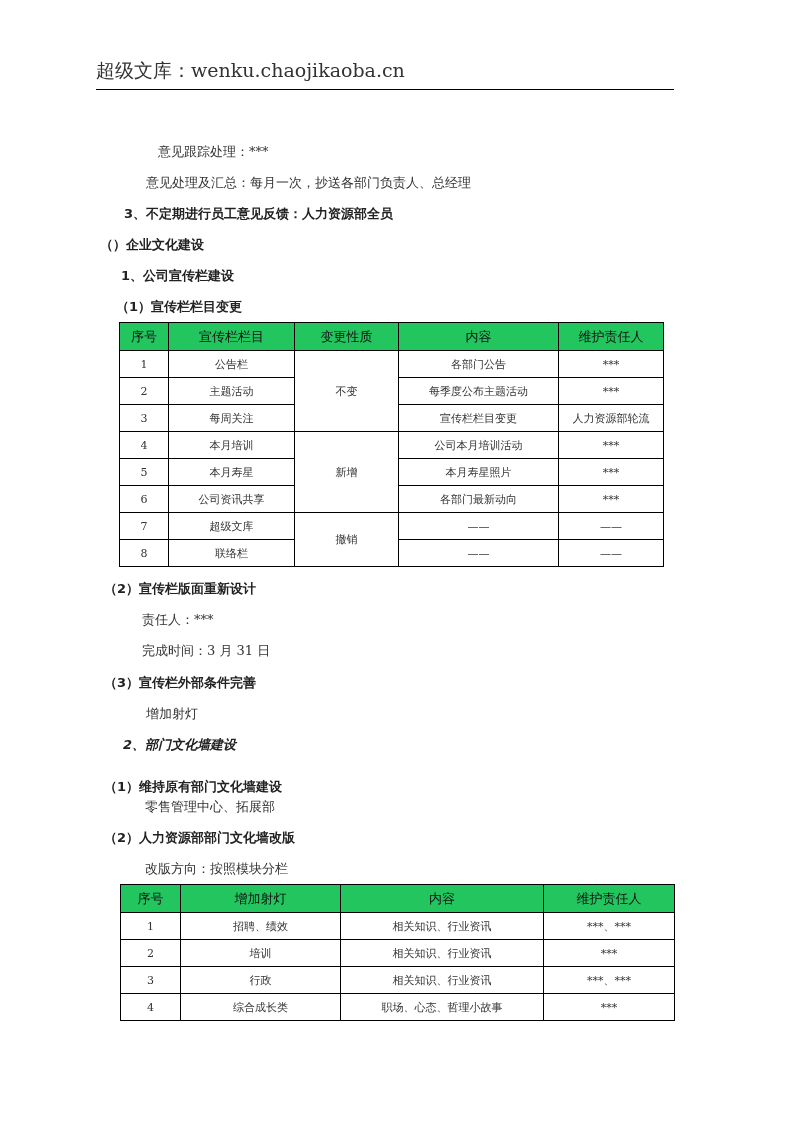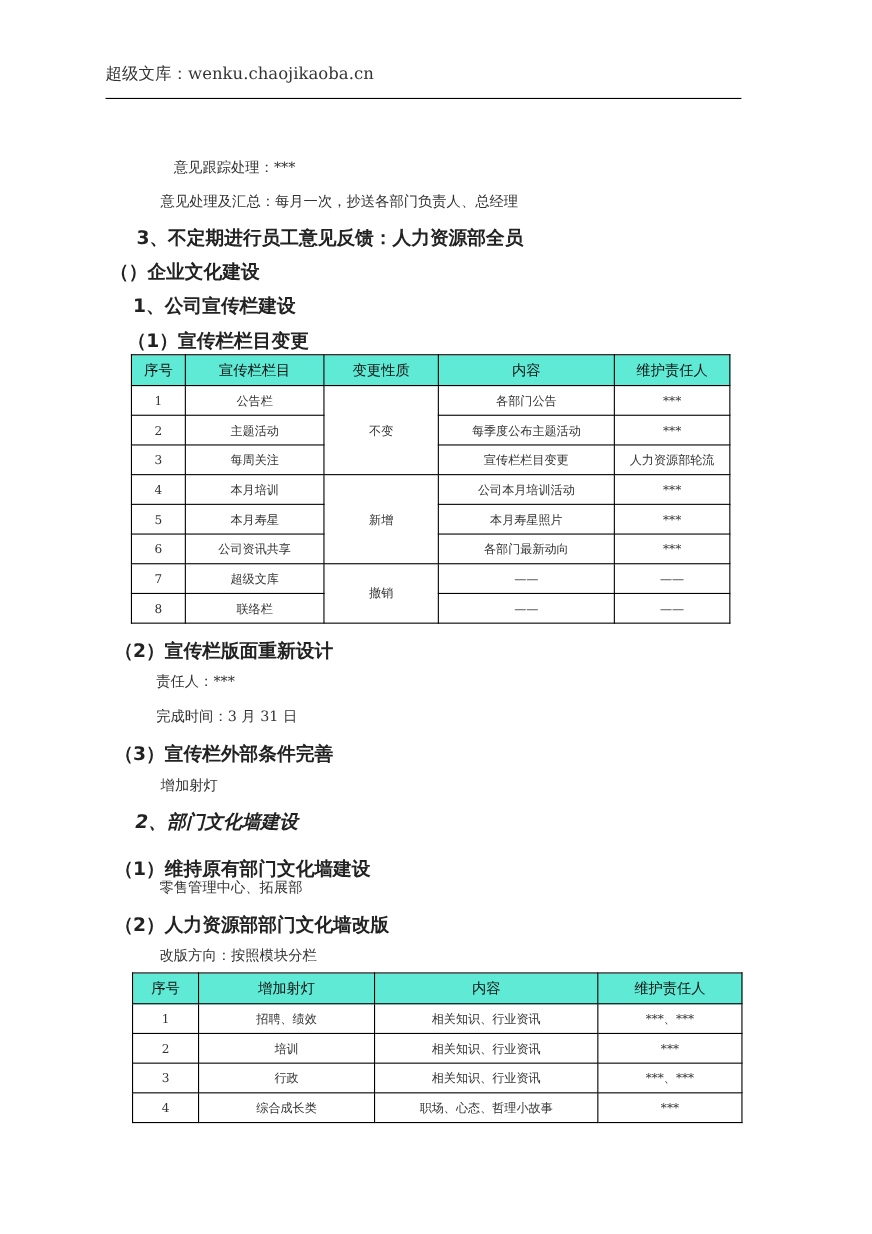--- a/index.html
+++ b/index.html
@@ -1,25 +1,25 @@
 <!DOCTYPE html>
 <html><head>
 <meta charset="utf-8">
 <style>
   html, body { margin:0; padding:0; background:#ffffff; }
   body { width:793px; height:1122px; position:relative; overflow:hidden;
          font-family:"DejaVu Serif","Liberation Serif",serif; color:#222; }
-  .header-text { position:absolute; left:96px; top:58px; font-size:15px; color:#333; }
+  .header-text { position:absolute; left:96px; top:58px; font-size:19px; color:#333; }
   .header-rule { position:absolute; left:96px; top:89px; width:578px; height:0; border-top:1.2px solid #000; }
   .line { position:absolute; font-size:13px; white-space:nowrap; }
-  .bold { font-weight:bold; font-family:"DejaVu Sans","Liberation Sans",sans-serif; font-size:17px;text-align:center; }
+  .bold { font-weight:bold; font-family:"DejaVu Sans","Liberation Sans",sans-serif; font-size:13px;text-align:center; }
   .plain { color:#333; }
   table { position:absolute; border-collapse:collapse; table-layout:fixed; }
   th, td { border:1px solid #000; text-align:center; padding:0; }
-  th { background:#5eead4; font-family:"DejaVu Sans","Liberation Sans",sans-serif; font-weight:normal; font-size:13px; color:#111; }
+  th { background:#22c55e; font-family:"DejaVu Sans","Liberation Sans",sans-serif; font-weight:normal; font-size:13px; color:#111; }
   td { font-size:11px; color:#333; }
   #t1 { left:119px; top:322px; width:545px; }
   #t1 th { height:27px; }
   #t1 td { height:26px; }
   #t2 { left:120px; top:884px; width:554px; }
   #t2 th { height:27px; }
   #t2 td { height:26px; }
 </style>
 </head>
 <body>

